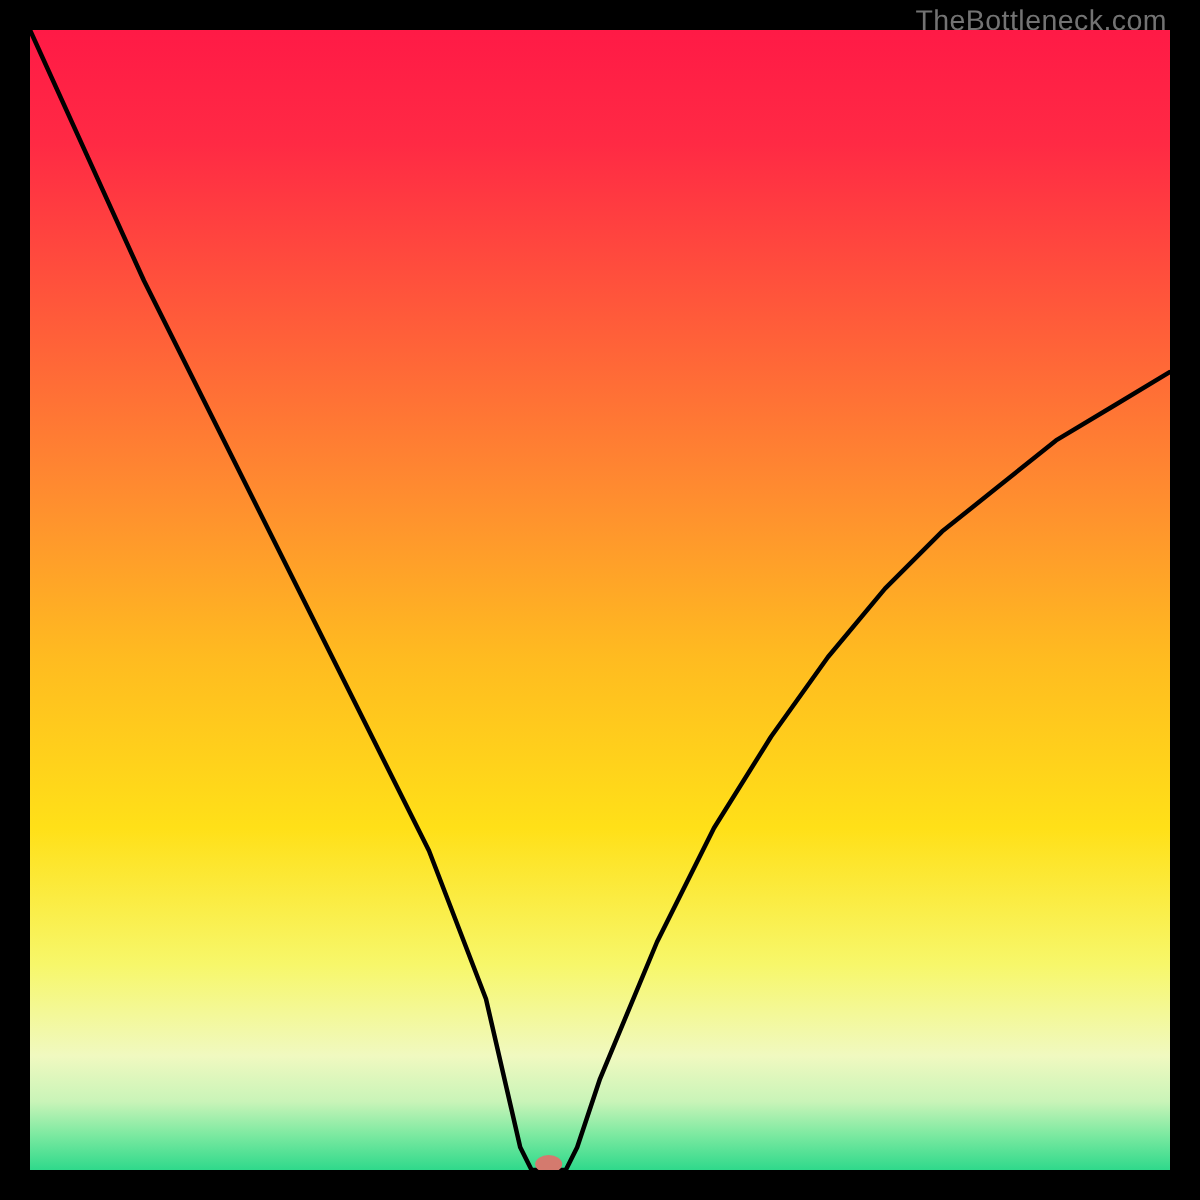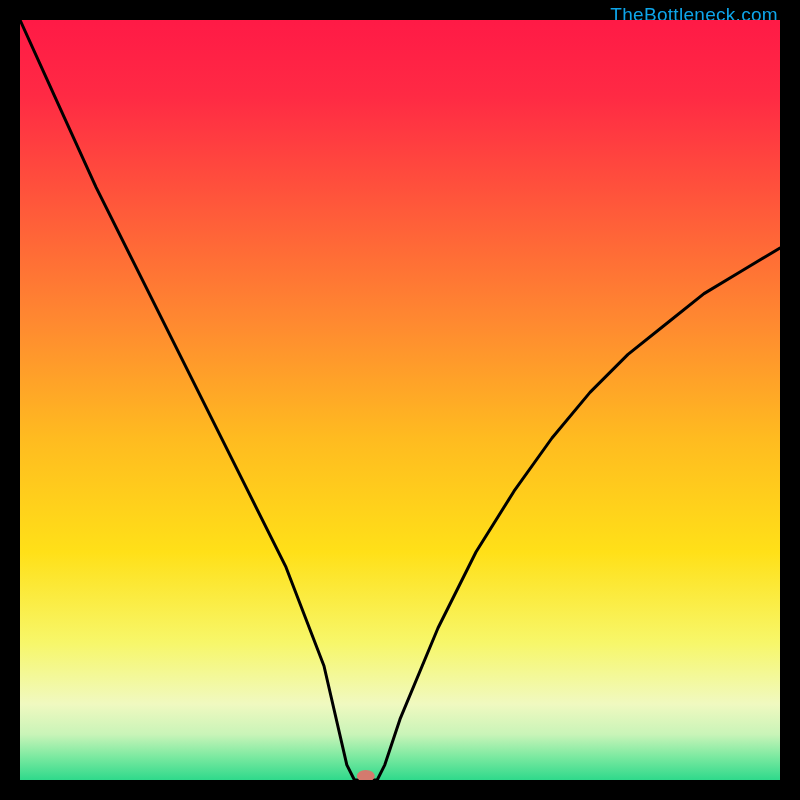--- a/index.html
+++ b/index.html
@@ -26,21 +26,21 @@
   }
   svg {
     width: 760px;
     height: 760px;
     display: block;
   }
   .watermark {
     position: absolute;
     top: 4px;
     right: 22px;
-    color: #0ea5e9;
+    color: #737373;
     font-size: 19px;
     letter-spacing: 0.3px;
     font-weight: 500;
     font-family: Arial, Helvetica, sans-serif;
   }
 </style>
 </head>
 <body>
 
 <div class="frame">

